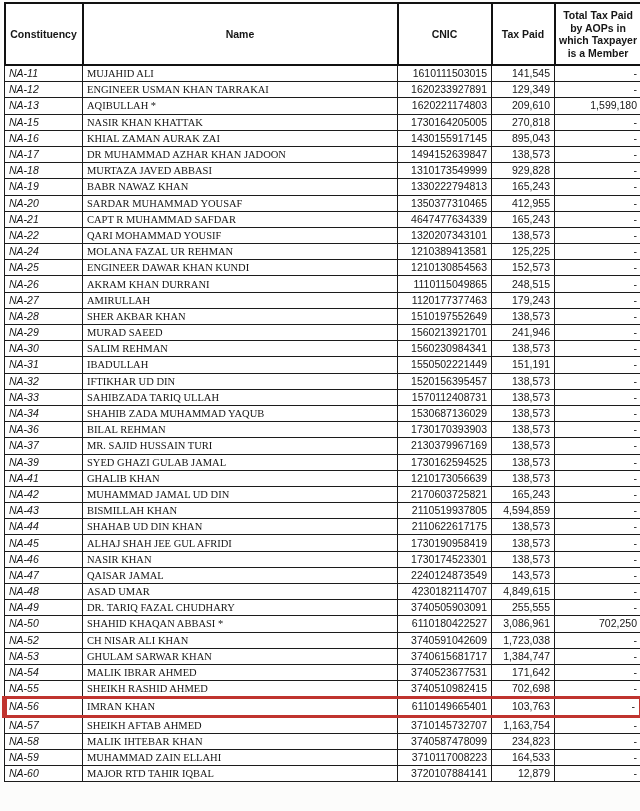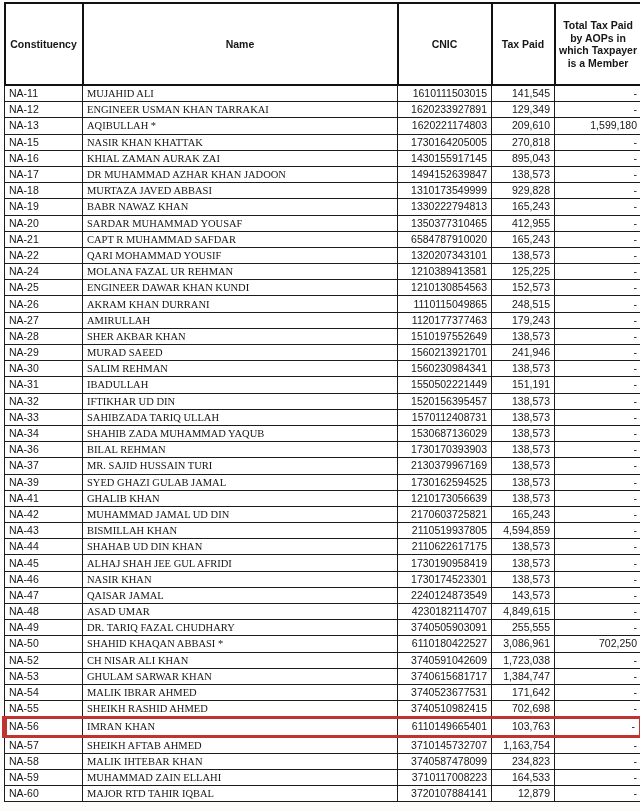--- a/index.html
+++ b/index.html
@@ -24,37 +24,37 @@
     margin-left: 2px;
     margin-top: 2px;
     background: #fff;
   }
   table.tax-table th {
     border: 2px solid #111;
     font-size: 10.5px;
     font-weight: bold;
     text-align: center;
     vertical-align: middle;
-    padding: 12px 2px;
+    padding: 2px 2px;
     line-height: 12.5px;
     background: #fff;
   }
   table.tax-table th.th-head-row { height: 56px; }
   table.tax-table td {
     border: 1px solid #1c1c1c;
     font-size: 10.5px;
     height: 15.2px;
     padding: 0 4px;
     white-space: nowrap;
     overflow: hidden;
     vertical-align: middle;
     line-height: 15px;
   }
   
-  td.cell-constituency { text-align: left; }
+  td.cell-constituency { text-align: left; font-style: italic; }
   td.cell-name { text-align: left; border-left-width: 2px; border-right-width: 2px; font-family: Liberation Serif, serif; }
   td.cell-cnic { text-align: right; padding-right: 5px; border-right-width: 2px; }
   td.cell-tax_paid { text-align: right; padding-right: 7px; border-right-width: 2px; }
   td.cell-aop_tax { text-align: right; padding-right: 12px; }
   th.col-name { border-left-width: 2px; border-right-width: 2px; }
 
   
   tr.highlight td {
     border-top: 3px solid var(--hl, #c0342f);
     border-bottom: 3px solid var(--hl, #c0342f);
@@ -143,21 +143,21 @@
         <tr data-name="table-row">
           <td class="cell-constituency" data-name="cell-constituency">NA-20</td>
           <td class="cell-name" data-name="cell-name">SARDAR MUHAMMAD YOUSAF</td>
           <td class="cell-cnic" data-name="cell-cnic">1350377310465</td>
           <td class="cell-tax_paid" data-name="cell-tax_paid">412,955</td>
           <td class="cell-aop_tax" data-name="cell-aop_tax">-</td>
         </tr>
         <tr data-name="table-row">
           <td class="cell-constituency" data-name="cell-constituency">NA-21</td>
           <td class="cell-name" data-name="cell-name">CAPT R MUHAMMAD SAFDAR</td>
-          <td class="cell-cnic" data-name="cell-cnic">6584787910020</td>
+          <td class="cell-cnic" data-name="cell-cnic">4647477634339</td>
           <td class="cell-tax_paid" data-name="cell-tax_paid">165,243</td>
           <td class="cell-aop_tax" data-name="cell-aop_tax">-</td>
         </tr>
         <tr data-name="table-row">
           <td class="cell-constituency" data-name="cell-constituency">NA-22</td>
           <td class="cell-name" data-name="cell-name">QARI MOHAMMAD YOUSIF</td>
           <td class="cell-cnic" data-name="cell-cnic">1320207343101</td>
           <td class="cell-tax_paid" data-name="cell-tax_paid">138,573</td>
           <td class="cell-aop_tax" data-name="cell-aop_tax">-</td>
         </tr>

